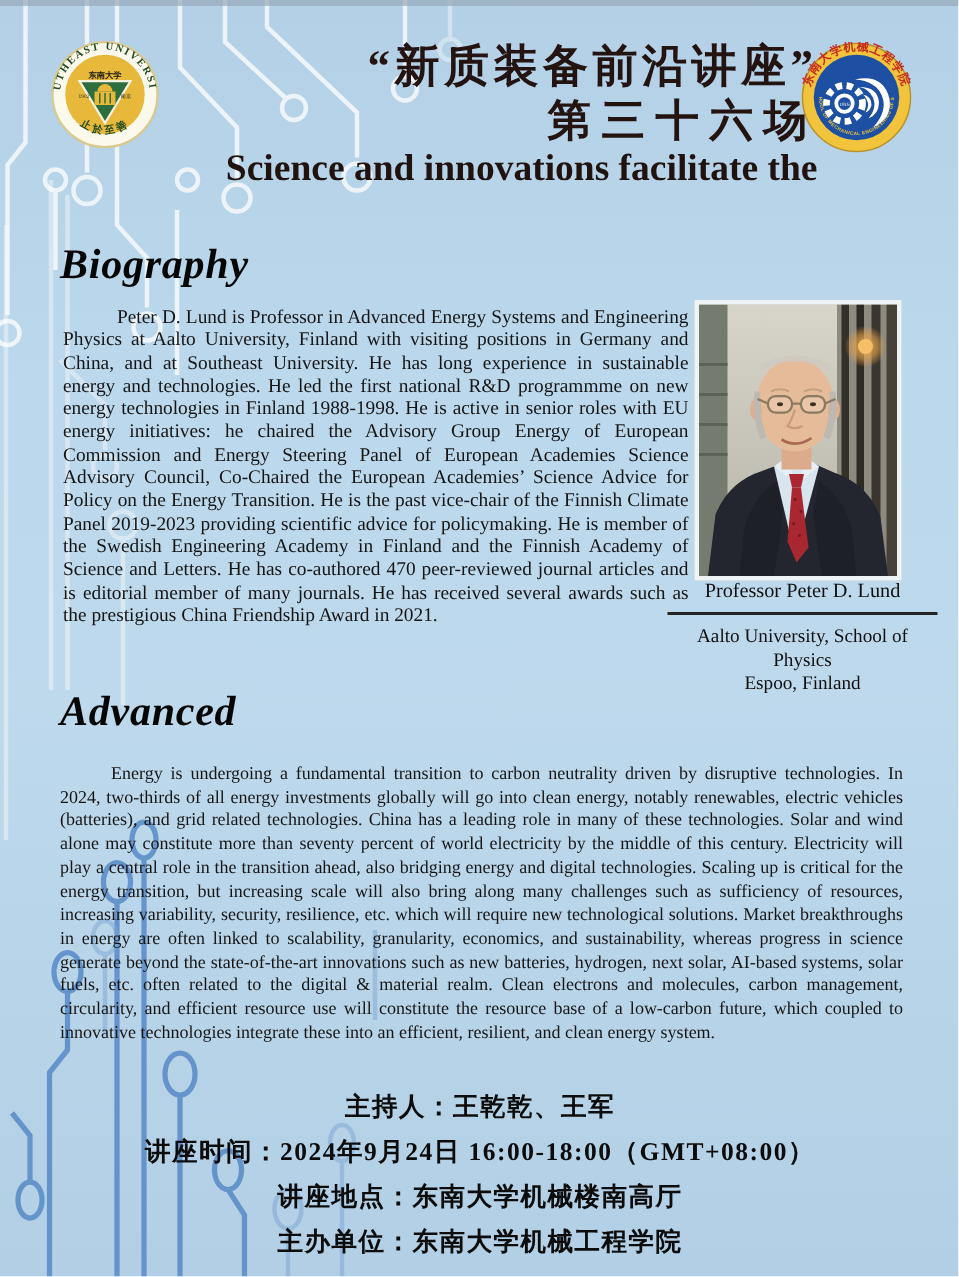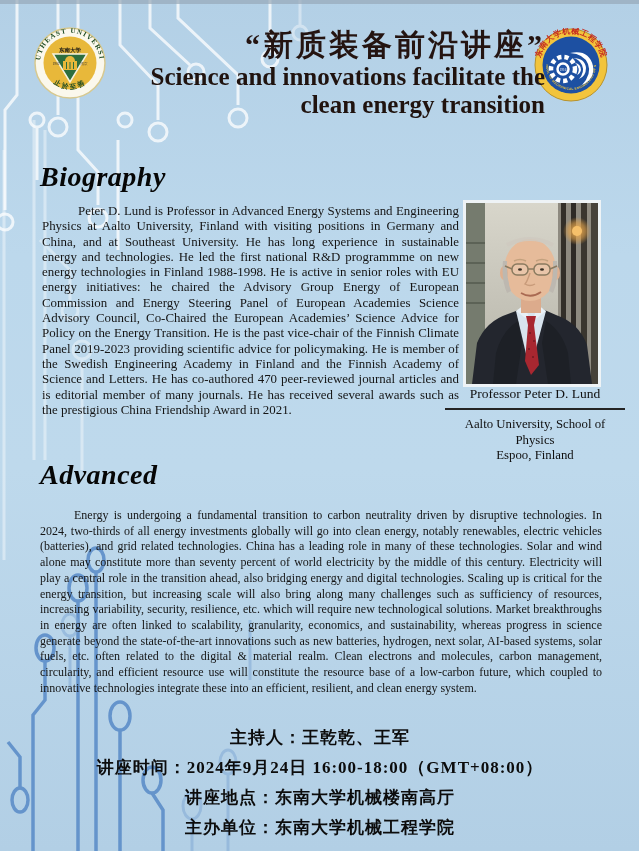--- a/index.html
+++ b/index.html
@@ -145,22 +145,22 @@
     <g fill="#ffffff">
       <path d="M 36 25 Q 55 21 59 38 Q 61 51 48 57 Q 58 46 54 36 Q 50 26 36 25 Z"></path>
       <path d="M 39 30 Q 51 30 52 40 Q 52 48 45 51 Q 51 44 48 37 Q 45 31 39 30 Z"></path>
       <path d="M 41 35 Q 47 36 47 42 Q 46 46 43 47 Q 46 42 44 39 Q 43 36 41 35 Z"></path>
     </g>
     <text x="29" y="42.5" font-size="3.4" fill="#ffffff" text-anchor="middle">1916</text>
   </svg>
 
   <div class="layer titleblock" style="position:absolute;">
     <div class="cnl1">“新质装备前沿讲座”</div>
+    <div class="cnl2">第三十六场</div>
     <div class="enl">Science and innovations facilitate the</div>
-    <div class="enl">clean energy transition</div>
   </div>
 
   <div class="secheading" style="left:40px;top:161px;">Biography</div>
   <div class="bodypara biopara">Peter D. Lund is Professor in Advanced Energy Systems and Engineering Physics at Aalto University, Finland with visiting positions in Germany and China, and at Southeast University. He has long experience in sustainable energy and technologies. He led the first national R&amp;D programmme on new energy technologies in Finland 1988-1998. He is active in senior roles with EU energy initiatives: he chaired the Advisory Group Energy of European Commission and Energy Steering Panel of European Academies Science Advisory Council, Co-Chaired the European Academies’ Science Advice for Policy on the Energy Transition. He is the past vice-chair of the Finnish Climate Panel 2019-2023 providing scientific advice for policymaking. He is member of the Swedish Engineering Academy in Finland and the Finnish Academy of Science and Letters. He has co-authored 470 peer-reviewed journal articles and is editorial member of many journals. He has received several awards such as the prestigious China Friendship Award in 2021.</div>
 
   <div class="photoframe">
     <svg width="132" height="181" viewBox="0 0 132 181" xmlns="http://www.w3.org/2000/svg">
       <defs>
         <linearGradient id="pbg" x1="0" y1="0" x2="0" y2="1">
           <stop offset="0" stop-color="#d8d6cb"></stop>

